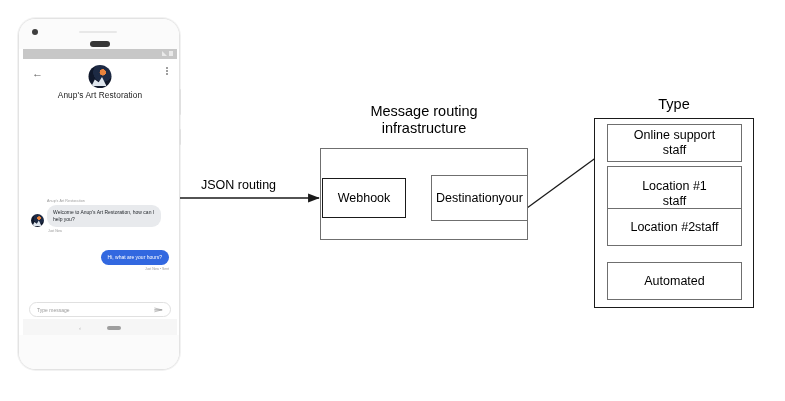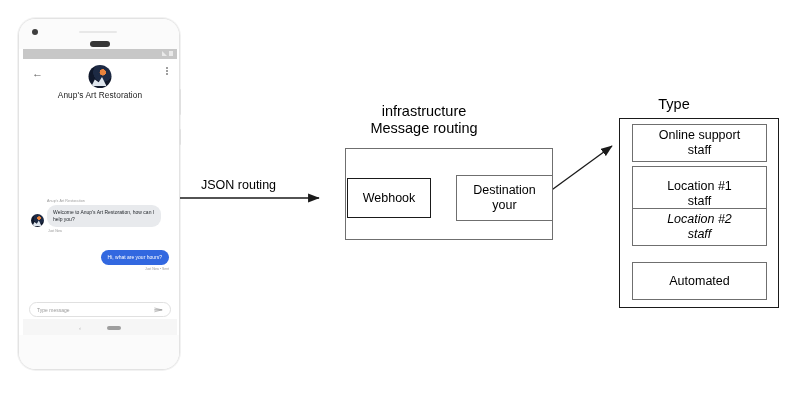--- a/index.html
+++ b/index.html
@@ -281,21 +281,20 @@
     position: absolute;
     box-sizing: border-box;
     background: #ffffff;
     border: 1.4px solid #1a1a1a;
     display: flex;
     align-items: center;
     justify-content: center;
     font-size: 12.5px;
     line-height: 1.18;
     color: #000;
-    margin-left: 25px;
   }
   .box.soft { border-color: #6f6f6f; }
 
   .group-title {
     position: absolute;
     text-align: center;
     font-size: 14.5px;
     line-height: 1.2;
     color: #000;
   }
@@ -392,50 +391,50 @@
     <line x1="180" y1="198" x2="319" y2="198" stroke="#1a1a1a" stroke-width="1.3" marker-end="url(#arrowhead)"></line>
 
     <line x1="405" y1="198" x2="429" y2="198" stroke="#1a1a1a" stroke-width="1.3" marker-end="url(#arrowhead)"></line>
 
     <line x1="527" y1="208" x2="612" y2="146" stroke="#1a1a1a" stroke-width="1.3" marker-end="url(#arrowhead)"></line>
   </svg>
 
   <div class="edge-label" style="left:201px; top:178px;">JSON routing</div>
 
   <div class="group-title" style="left:320px; top:103px; width:208px;">
+    <div>Message routing</div>
     <div>infrastructure</div>
-    <div>Message routing</div>
   </div>
 
   <div class="box soft" style="left:320px; top:148px; width:208px; height:92px;"></div>
 
   <div class="box" style="left:322px; top:178px; width:84px; height:40px;">
     <span>Webhook</span>
   </div>
 
-  <div class="box soft" style="left:431px; top:175px; width:97px; height:46px; flex-direction:column;">
+  <div class="box soft" style="left:431px; top:175px; width:97px; height:46px; flex-direction:row;">
     <span>Destination</span>
     <span>your</span>
   </div>
 
   <div class="group-title" style="left:594px; top:96px; width:160px;">Type</div>
 
   <div class="box" style="left:594px; top:118px; width:160px; height:190px;"></div>
 
   <div class="box soft" style="left:607px; top:124px; width:135px; height:38px; flex-direction:column;">
     <span>Online support</span>
     <span>staff</span>
   </div>
 
   <div class="box soft" style="left:607px; top:166px; width:135px; height:56px; flex-direction:column;">
     <span>Location #1</span>
     <span>staff</span>
   </div>
 
-  <div class="box soft" style="left:607px; top:208px; width:135px; height:38px; flex-direction:column;font-style:italic;">
+  <div class="box soft" style="left:607px; top:208px; width:135px; height:38px; ">
     <span>Location #2</span>
     <span>staff</span>
   </div>
 
   <div class="box soft" style="left:607px; top:262px; width:135px; height:38px; flex-direction:row;">
     <span>Automated</span>
   </div>
 
 </div>
 

